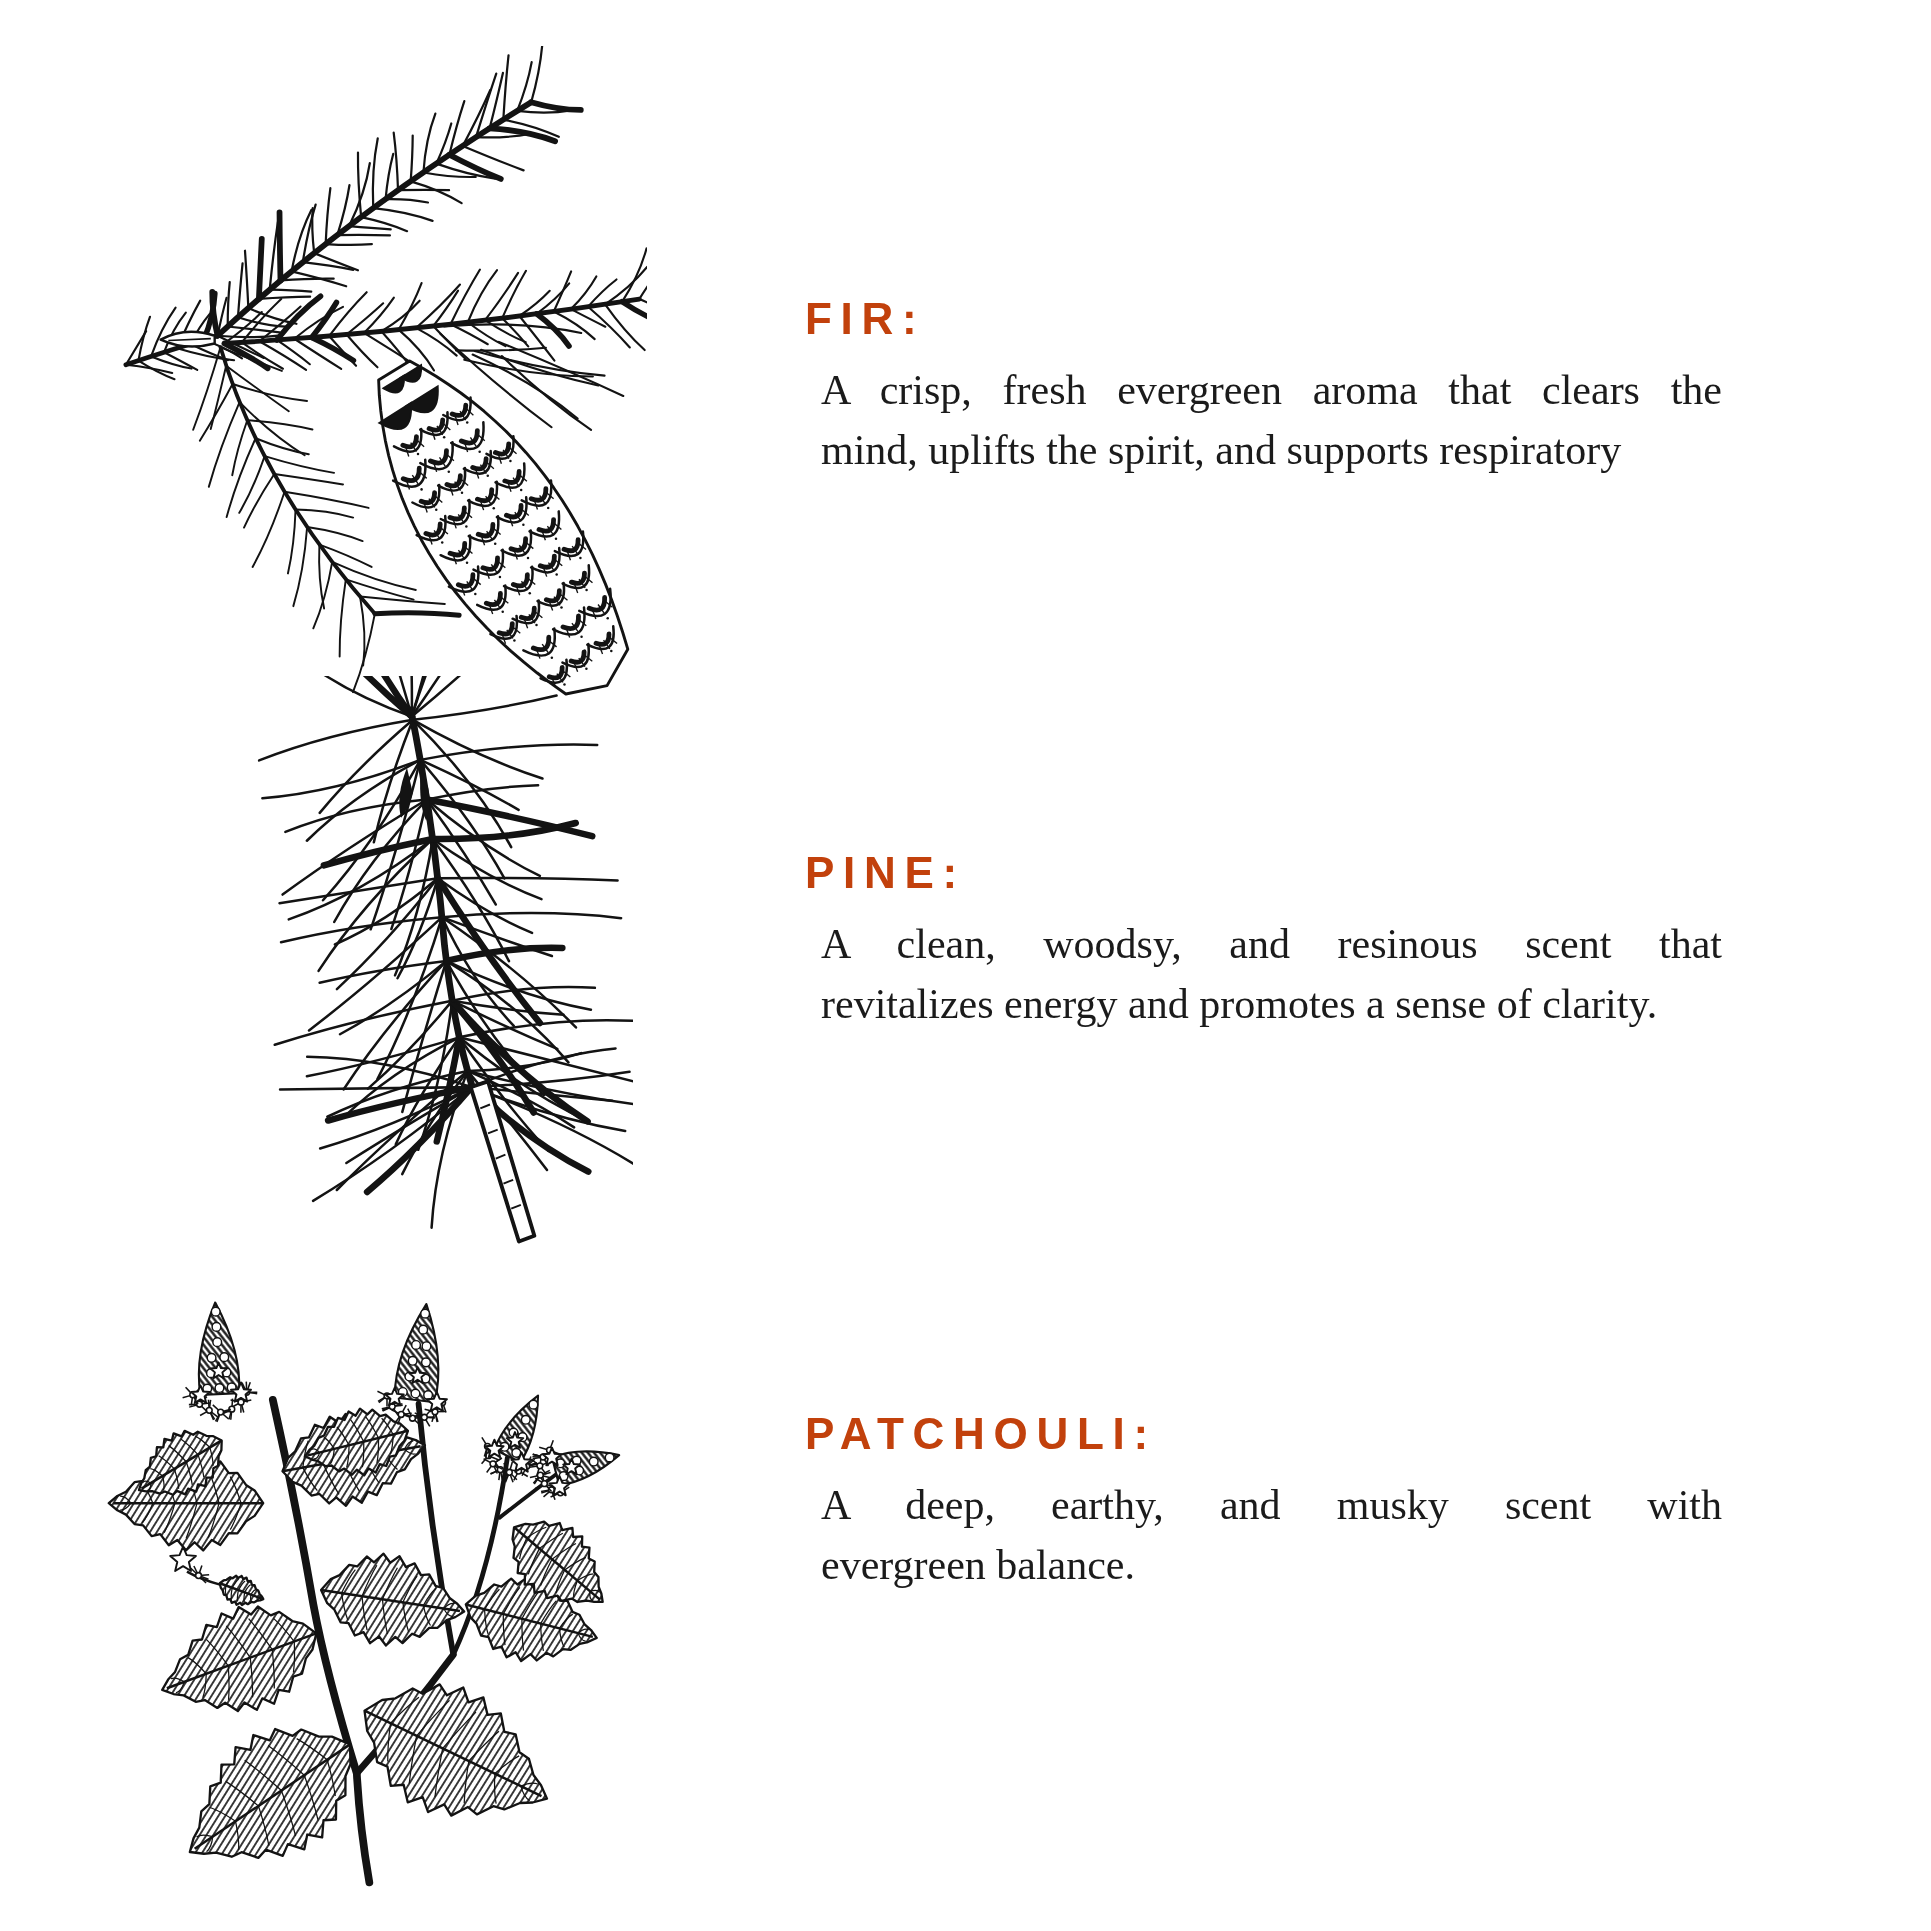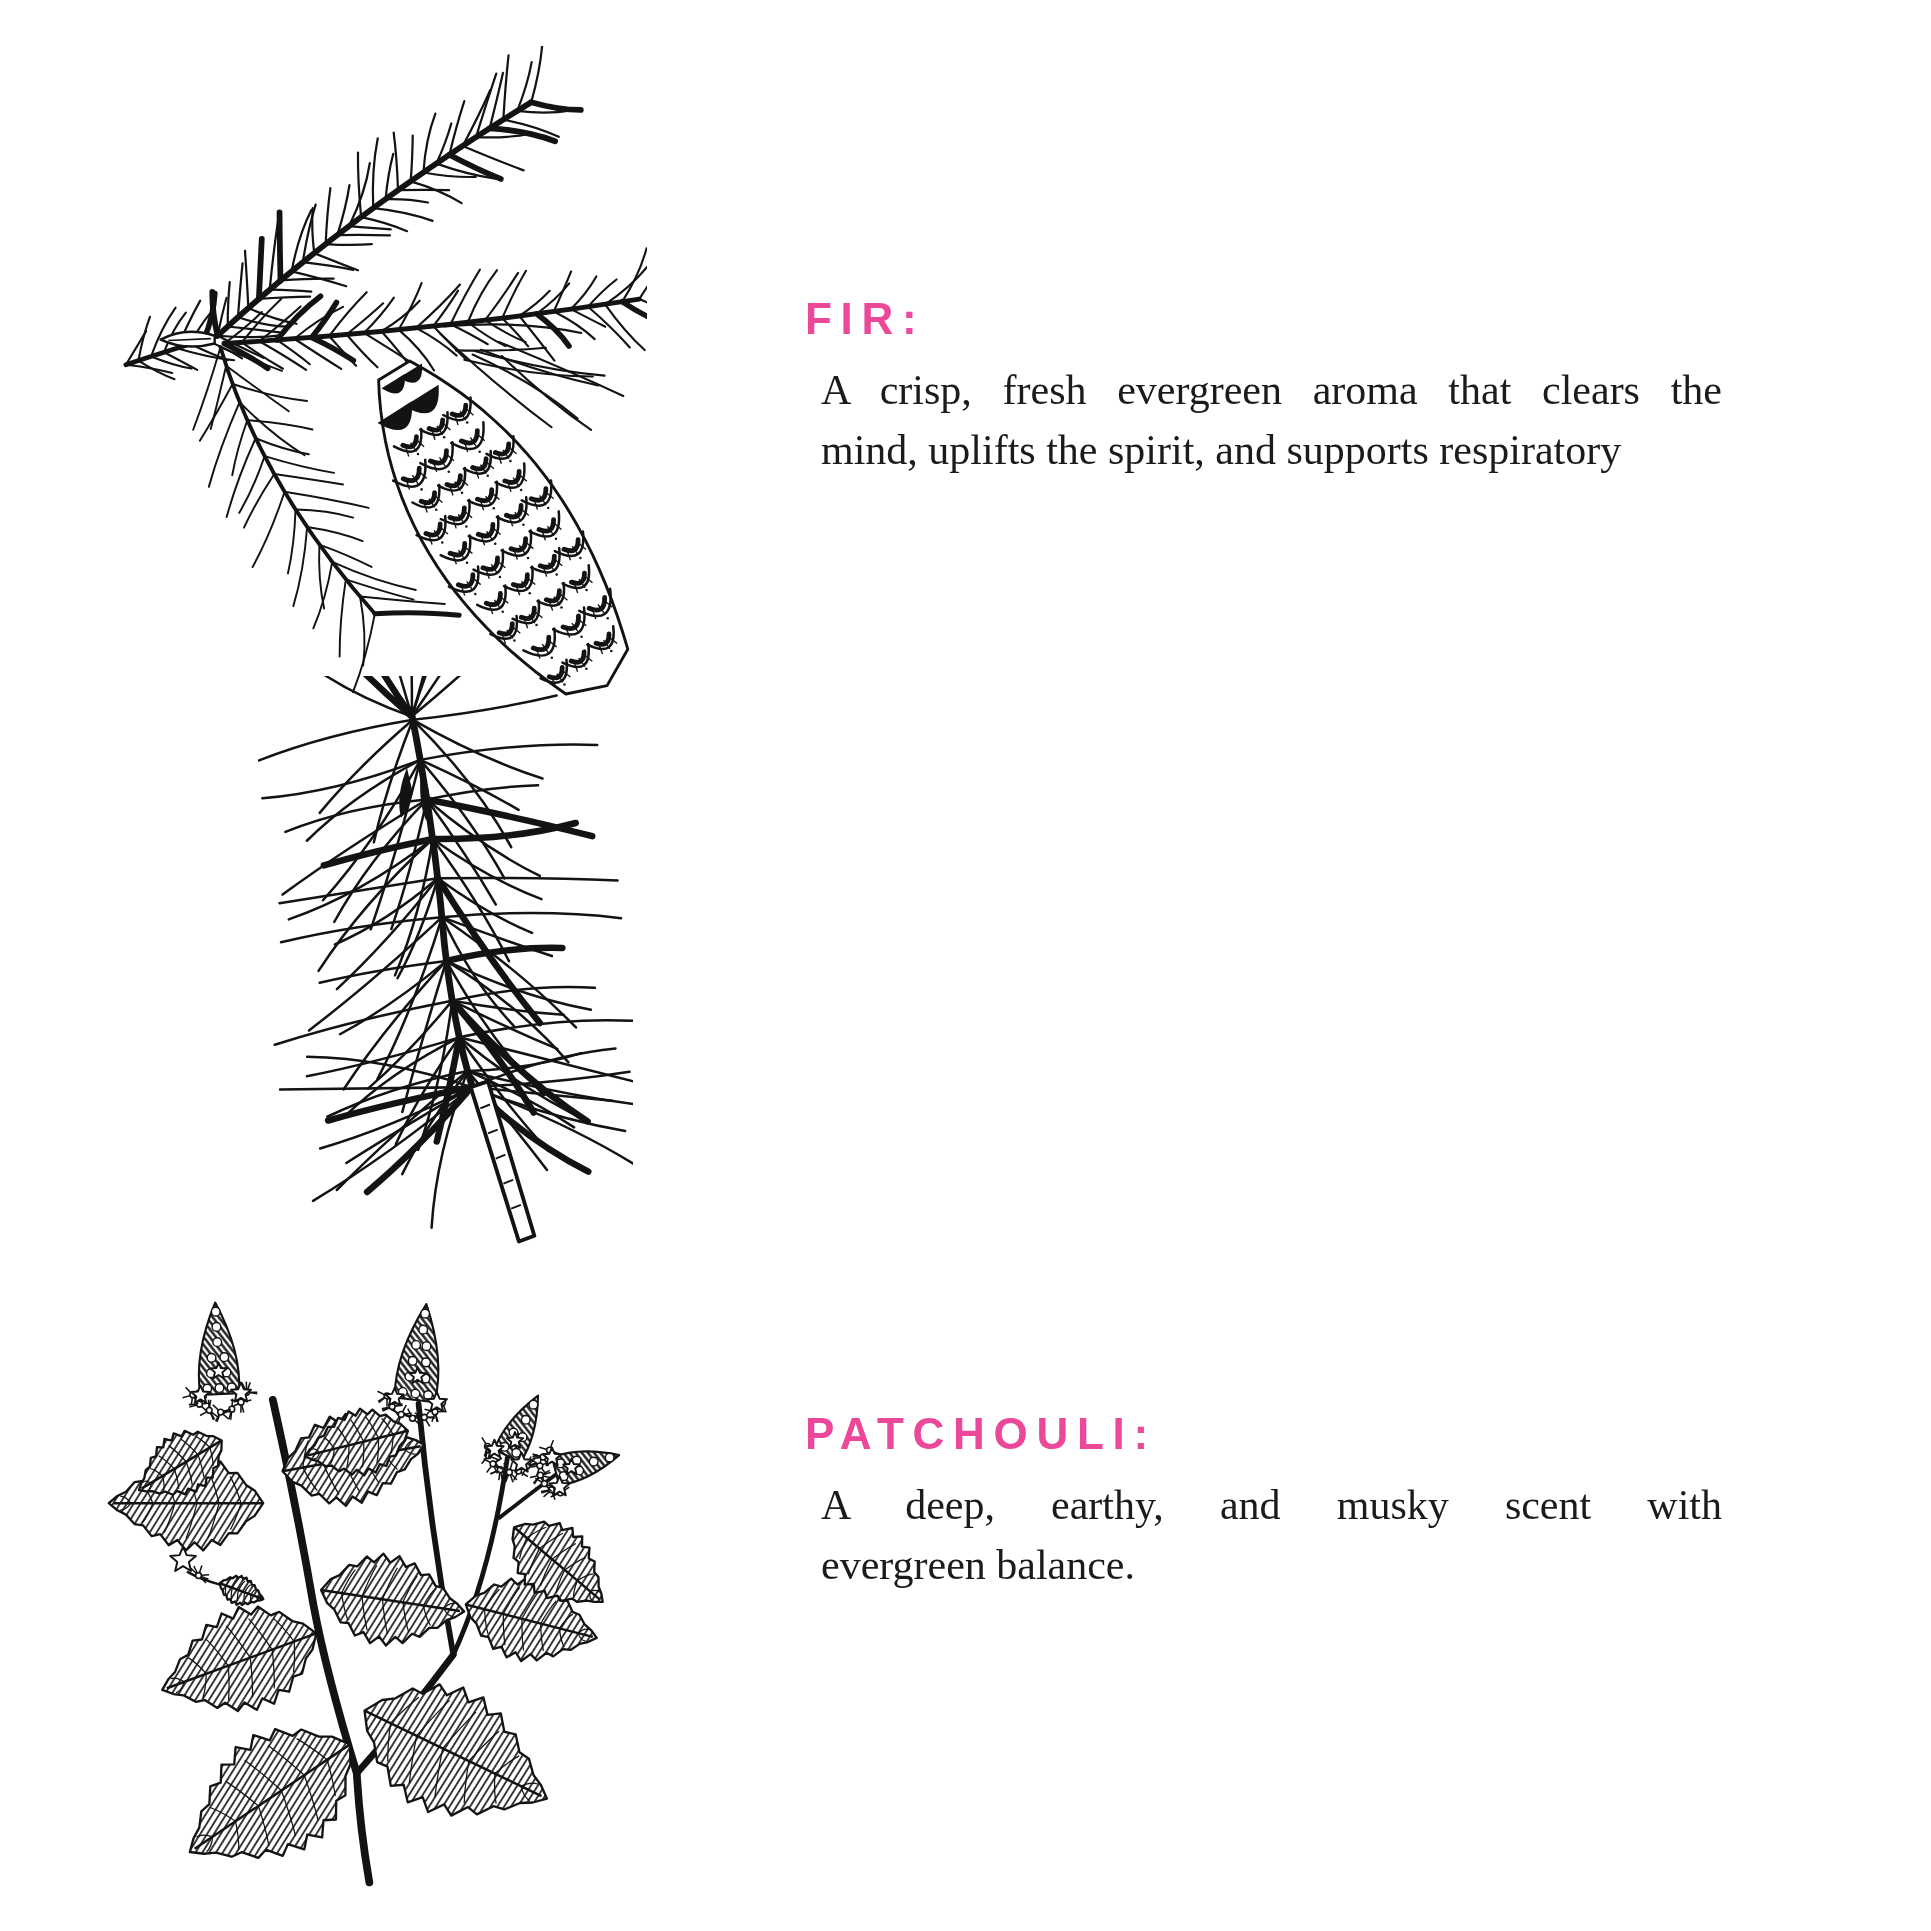--- a/index.html
+++ b/index.html
@@ -2,21 +2,21 @@
 <html><head>
 <meta charset="utf-8">
 <style>
   html,body{margin:0;padding:0;background:#ffffff;}
   .page{position:relative;width:1931px;height:1931px;background:#ffffff;overflow:hidden;
         font-family:"Liberation Sans",sans-serif;color:#161616;}
   .art{position:absolute;margin:0;padding:0;}
   .art svg{width:100%;height:100%;display:block;}
   .copy{position:absolute;left:805px;width:933px;}
   .copy h2{margin:0 0 14.5px 0;font-family:"Liberation Sans",sans-serif;font-size:44px;
-           line-height:50px;font-weight:700;letter-spacing:8.7px;color:#ec4899;}
+           line-height:50px;font-weight:700;letter-spacing:8.7px;color:#c2410c;}
   .copy .body{margin:16px;font-family:"Liberation Serif","DejaVu Serif",serif;font-size:42px;
               line-height:60px;color:#1b1b1b;}
   .line{display:block;text-align:justify;text-align-last:justify;}
   .line:last-child{text-align-last:left;}
 </style>
 </head>
 <body>
 
 <svg width="0" height="0" style="position:absolute" aria-hidden="true">
   <defs>
@@ -549,20 +549,27 @@
         <g>
           <path d="M302 426 L352 586 L368 580 L320 420 Z" fill="#fff" stroke="#131313" stroke-width="4" stroke-linejoin="round"></path>
           <line x1="312" y1="448" x2="322" y2="444" stroke="#131313" stroke-width="2"></line>
           <line x1="320" y1="474" x2="330" y2="470" stroke="#131313" stroke-width="2"></line>
           <line x1="328" y1="500" x2="338" y2="496" stroke="#131313" stroke-width="2"></line>
           <line x1="336" y1="526" x2="346" y2="522" stroke="#131313" stroke-width="2"></line>
           <line x1="344" y1="552" x2="354" y2="548" stroke="#131313" stroke-width="2"></line>
         </g>
       </svg>
   </figure>
+  <div class="copy" style="top:848px">
+    <h2>PINE:</h2>
+    <p class="body">
+        <span class="line">A clean, woodsy, and resinous scent that</span>
+        <span class="line">revitalizes energy and promotes a sense of clarity.</span>
+      </p>
+  </div>
 
   <figure class="art" style="left:75px;top:1286px;width:552px;height:608px" role="img" aria-label="Engraved patchouli plant with serrated leaves and flower spikes">
     <svg id="patchouli-svg" viewBox="0 0 572 630">
         <g>
           <path d="M305 618 Q295 560 292 505 Q260 400 247 330 Q228 220 205 118" fill="none" stroke="#131313" stroke-width="8" stroke-linecap="round"></path>
           <path d="M292 505 Q345 445 392 382" fill="none" stroke="#131313" stroke-width="7" stroke-linecap="round"></path>
           <path d="M392 382 Q368 250 356 122" fill="none" stroke="#131313" stroke-width="6" stroke-linecap="round"></path>
           <path d="M392 382 Q430 300 448 178" fill="none" stroke="#131313" stroke-width="5" stroke-linecap="round"></path>
           <path d="M440 240 Q472 215 500 194" fill="none" stroke="#131313" stroke-width="4" stroke-linecap="round"></path>
         </g>

